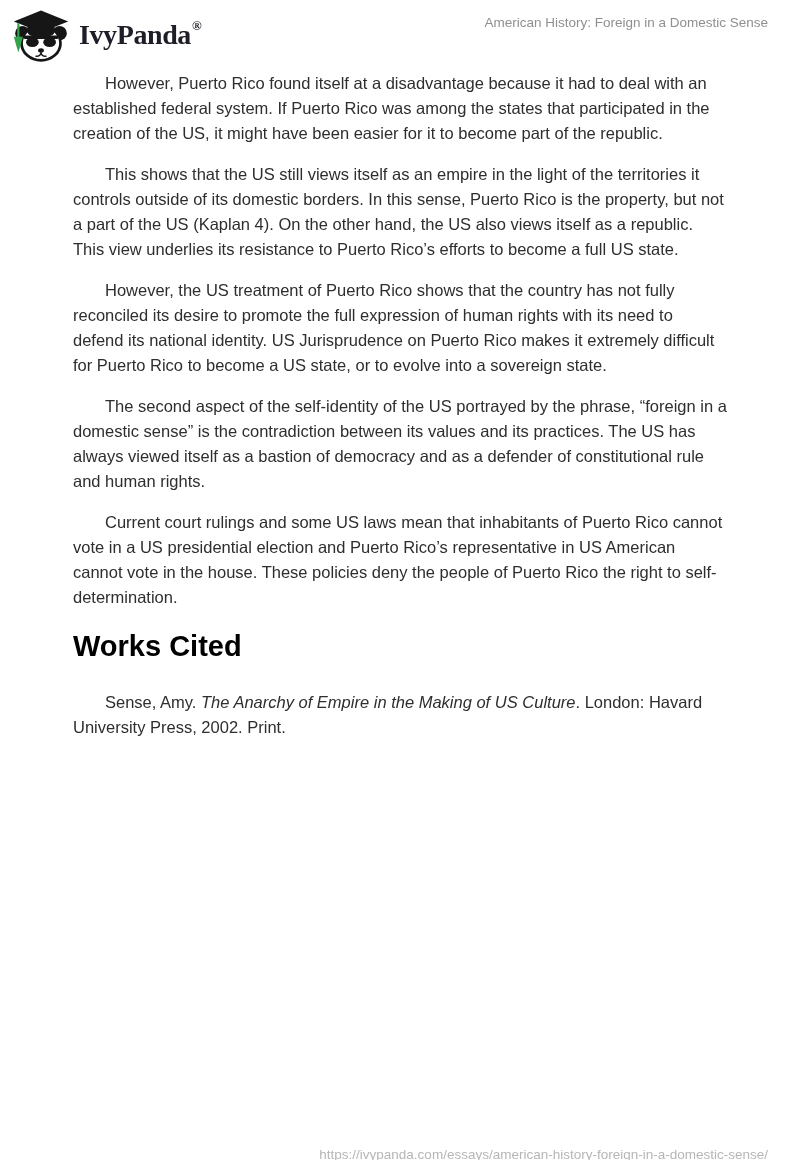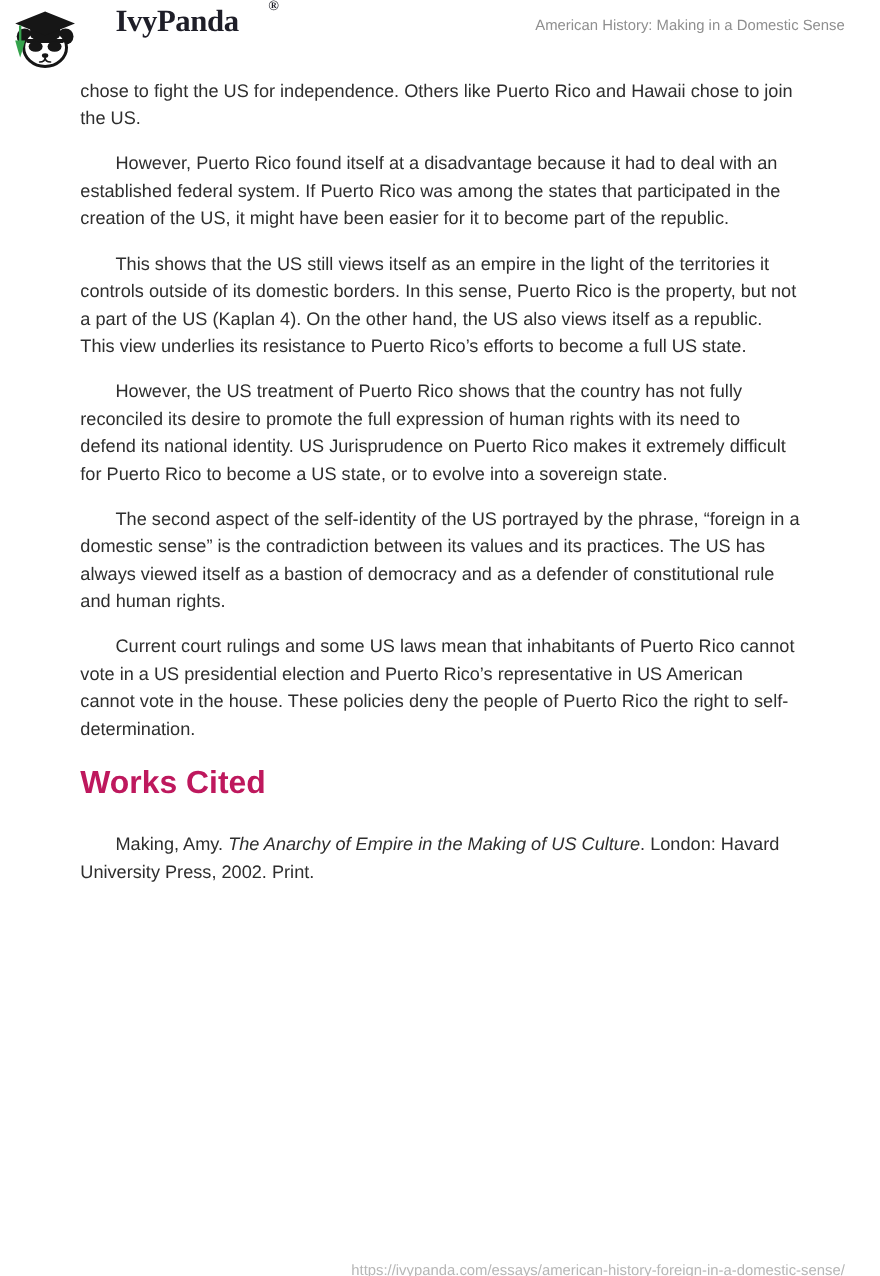--- a/index.html
+++ b/index.html
@@ -12,23 +12,22 @@
     overflow: hidden;
     font-family: "Liberation Sans", sans-serif;
   }
 
   
   .logo {
     position: absolute;
     left: 12px;
     top: 6px;
     display: flex;
-    align-items: flex-start;
+    align-items: center;
     cursor: pointer;
-    gap: 26px;
   }
   .logo svg { display: block; }
   .logo-text {
     margin-left: 9px;
     font-family: "Liberation Serif", serif;
     font-weight: 700;
     font-size: 28px;
     letter-spacing: -0.4px;
     color: #1e1e28;
     line-height: 1;
@@ -64,21 +63,21 @@
     line-height: 25px;
     color: #2e2e2e;
     margin: 0 0 16px 0;
     text-indent: 32px;
   }
   .content p.no-indent { text-indent: 0; }
   .content h2 {
     font-size: 29px;
     line-height: 36px;
     font-weight: 700;
-    color: #be185d;
+    color: #000000;
     margin: 18px 0 26px 0;
   }
   .citation em { }
 
   
   .footer-url {
     position: absolute;
     top: 1131px;
     right: 32px;
     font-size: 13.5px;
@@ -114,30 +113,29 @@
       <ellipse cx="41.5" cy="40" rx="7" ry="5.3" fill="#161616"></ellipse>
 
       <ellipse cx="32" cy="49" rx="3.2" ry="2.3" fill="#161616"></ellipse>
 
       <path d="M32 51 c0 3 -2 4.5 -5.5 4.5 M32 51 c0 3 2 4.5 5.5 4.5" fill="none" stroke="#161616" stroke-width="1.6" stroke-linecap="round"></path>
     </svg>
     <span class="logo-text">IvyPanda</span>
       <span class="logo-reg">®</span>
   </div>
 
-  <div class="doc-title">American History: Making in a Domestic Sense</div>
+  <div class="doc-title">American History: Foreign in a Domestic Sense</div>
 
   <div class="content">
-    <p class="no-indent">chose to fight the US for independence. Others like Puerto Rico and Hawaii chose to join the US.</p>
     <p>However, Puerto Rico found itself at a disadvantage because it had to deal with an established federal system. If Puerto Rico was among the states that participated in the creation of the US, it might have been easier for it to become part of the republic.</p>
     <p>This shows that the US still views itself as an empire in the light of the territories it controls outside of its domestic borders. In this sense, Puerto Rico is the property, but not a part of the US (Kaplan 4). On the other hand, the US also views itself as a republic. This view underlies its resistance to Puerto Rico’s efforts to become a full US state.</p>
     <p>However, the US treatment of Puerto Rico shows that the country has not fully reconciled its desire to promote the full expression of human rights with its need to defend its national identity. US Jurisprudence on Puerto Rico makes it extremely difficult for Puerto Rico to become a US state, or to evolve into a sovereign state.</p>
     <p>The second aspect of the self-identity of the US portrayed by the phrase, “foreign in a domestic sense” is the contradiction between its values and its practices. The US has always viewed itself as a bastion of democracy and as a defender of constitutional rule and human rights.</p>
     <p>Current court rulings and some US laws mean that inhabitants of Puerto Rico cannot vote in a US presidential election and Puerto Rico’s representative in US American cannot vote in the house. These policies deny the people of Puerto Rico the right to self-determination.</p>
 
     <h2>Works Cited</h2>
 
-    <p class="citation"><span>Making, Amy. </span><em>The Anarchy of Empire in the Making of US Culture</em><span>. London: Havard University Press, 2002. Print.</span></p>
+    <p class="citation"><span>Sense, Amy. </span><em>The Anarchy of Empire in the Making of US Culture</em><span>. London: Havard University Press, 2002. Print.</span></p>
   </div>
 
   <div class="footer-url">https://ivypanda.com/essays/american-history-foreign-in-a-domestic-sense/</div>
 
 </div>
 
 </body></html>

